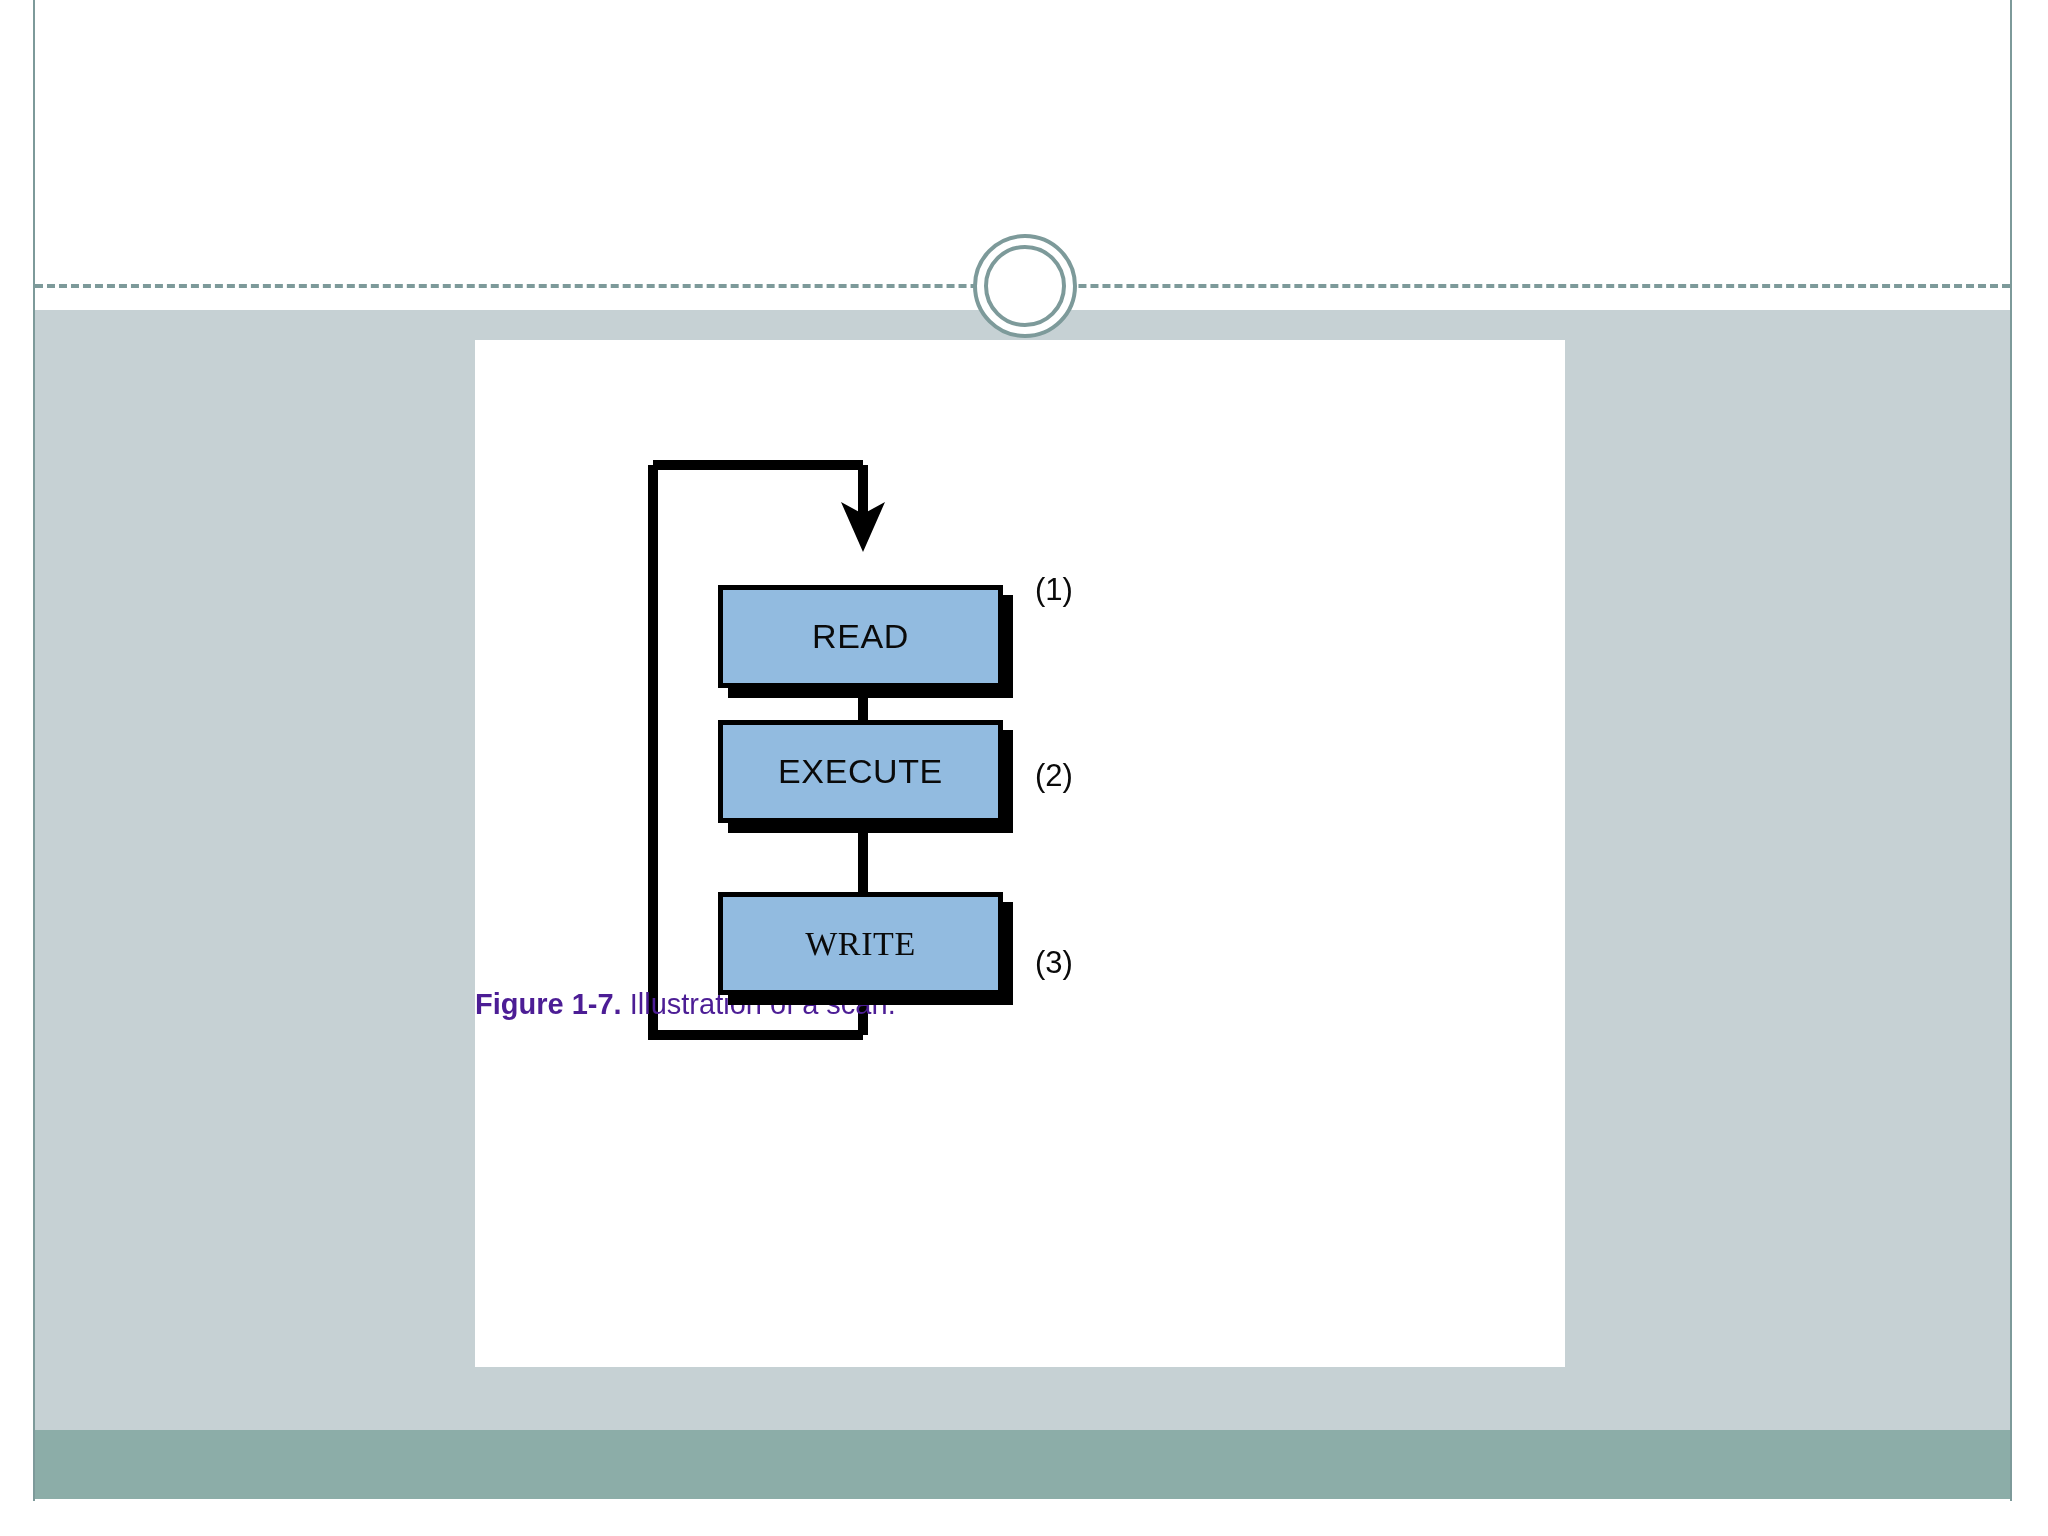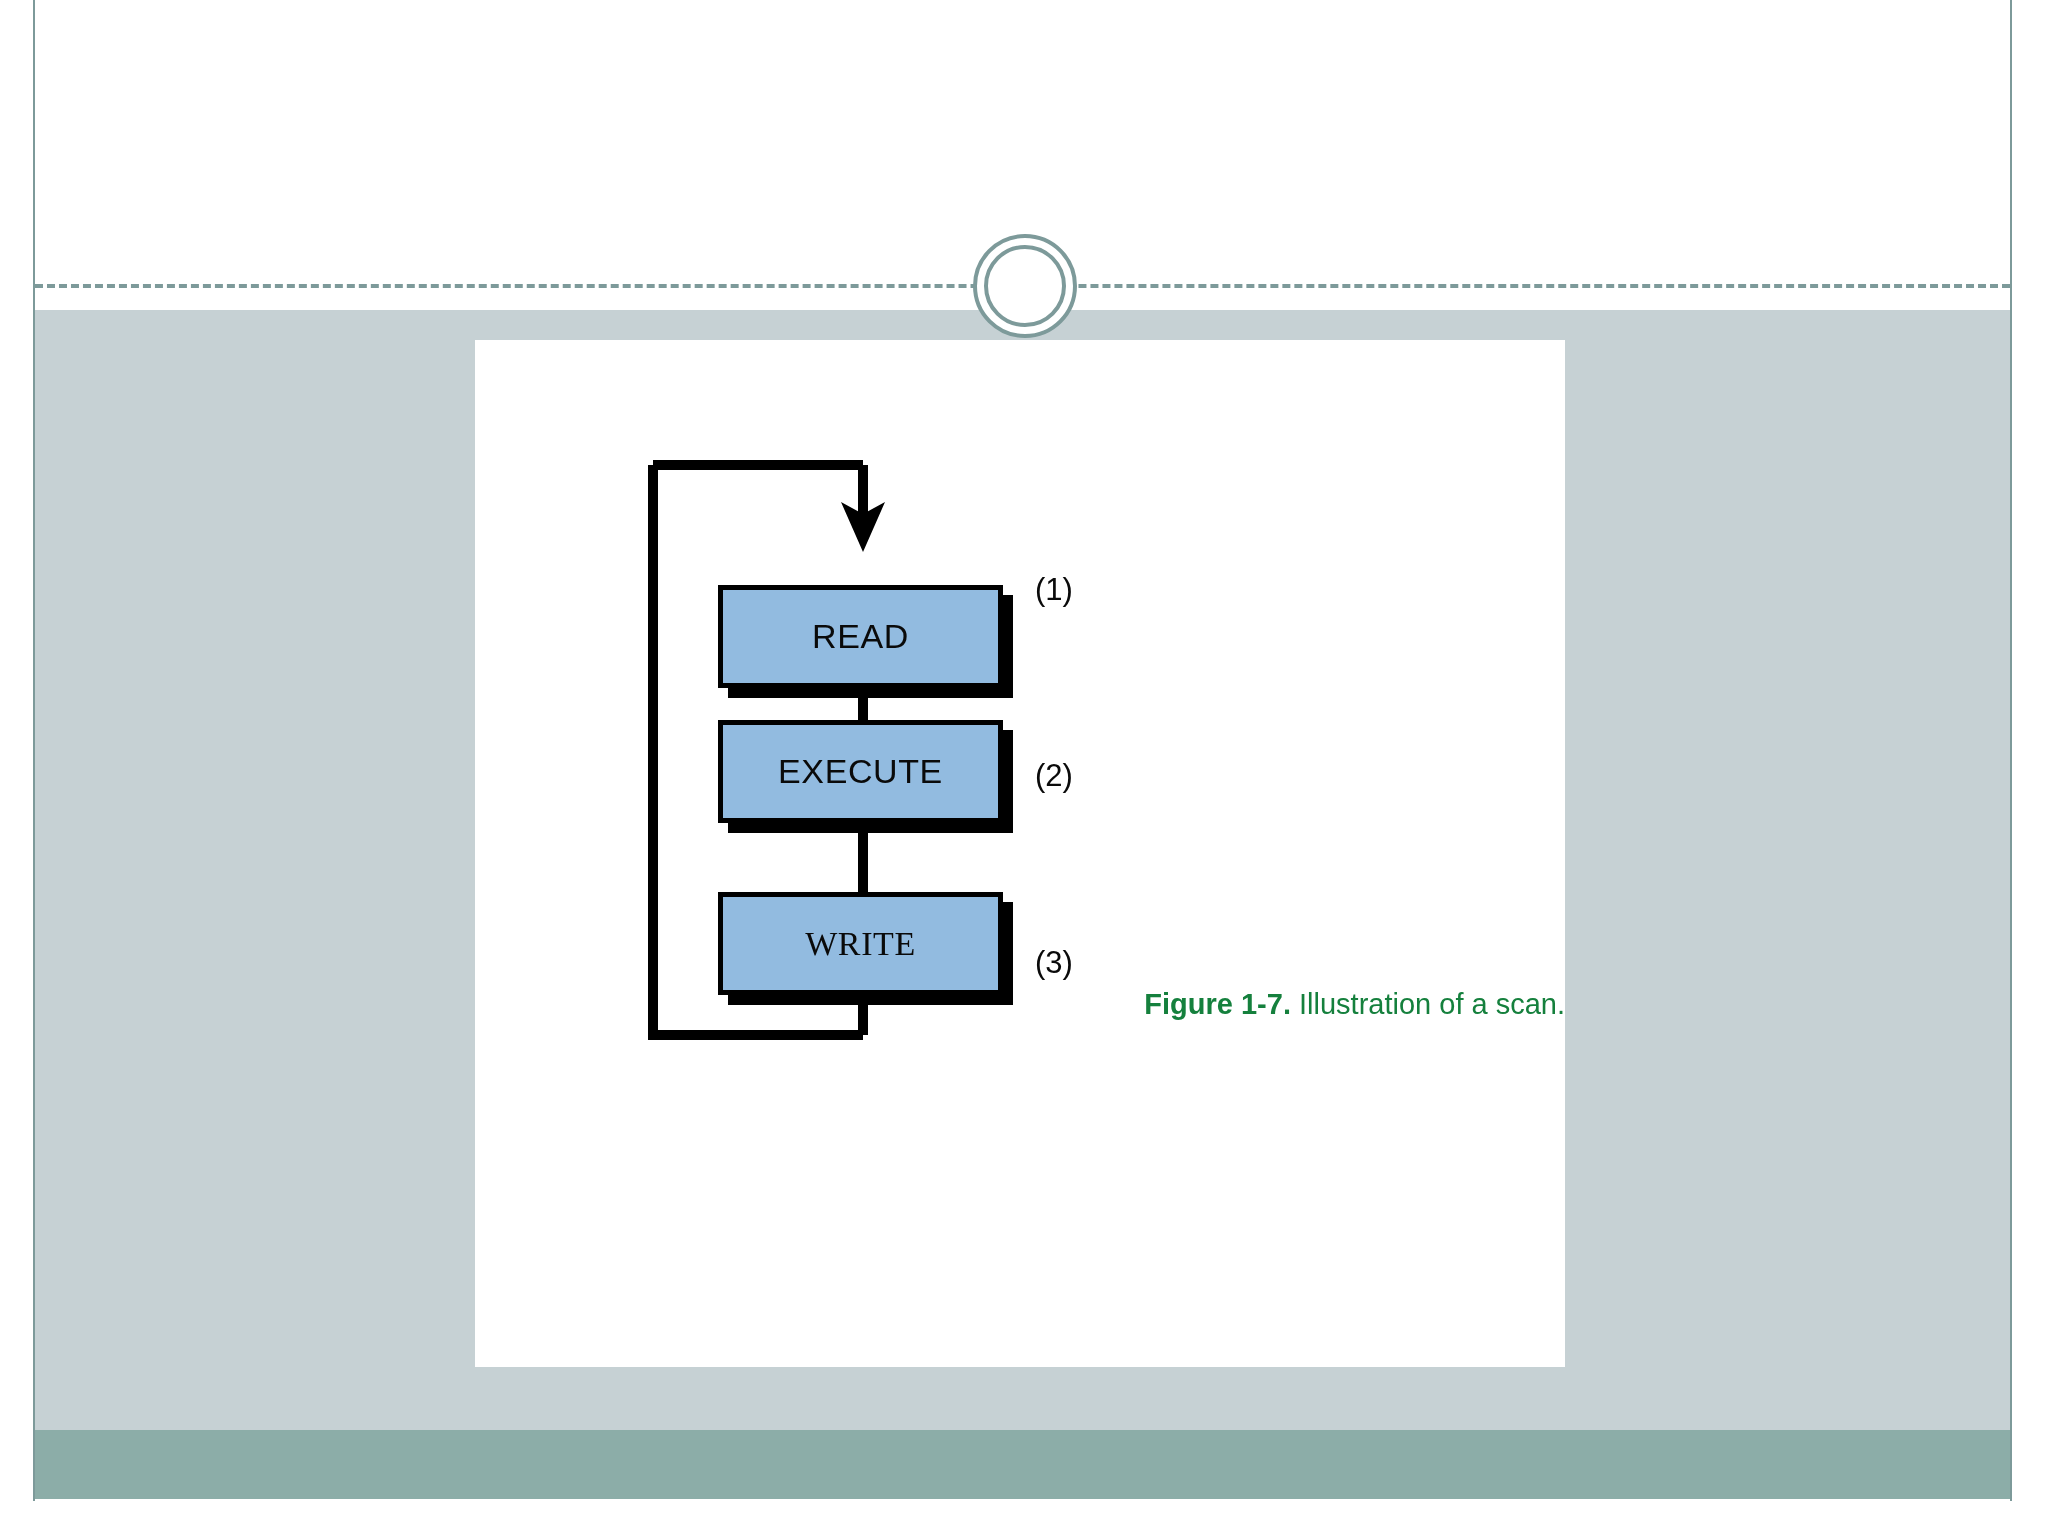--- a/index.html
+++ b/index.html
@@ -168,24 +168,24 @@
   .step-1 { left: 560px; top: 232px; }
   .step-2 { left: 560px; top: 418px; }
   .step-3 { left: 560px; top: 605px; }
 
   
   .fig-caption {
     position: absolute;
     left: 0;
     top: 648px;
     width: 100%;
-    text-align: right;
+    text-align: left;
     font-family: "Liberation Sans", sans-serif;
     font-size: 29px;
-    color: #15803d;
+    color: #4c1d95;
   }
   .fig-caption .cap-bold { font-weight: bold; }
   .fig-caption .cap-rest { font-weight: normal; }
 </style>
 </head>
 <body>
 
 <div class="slide">
 
 

